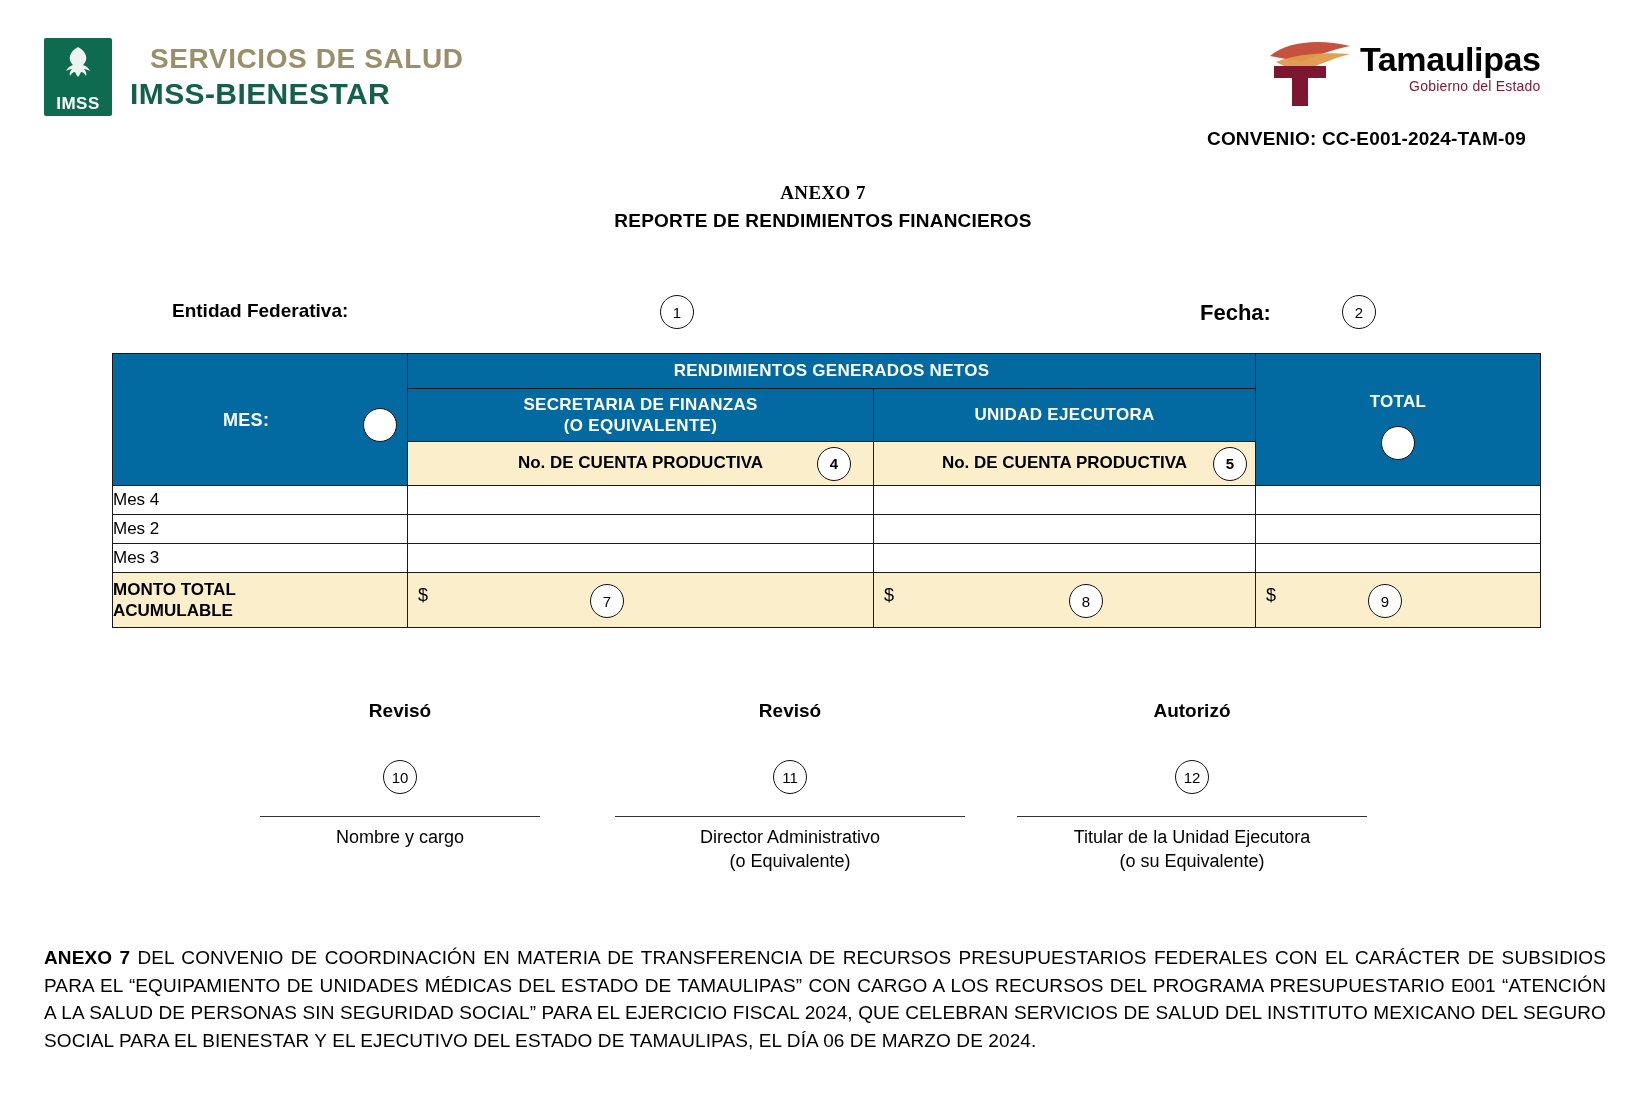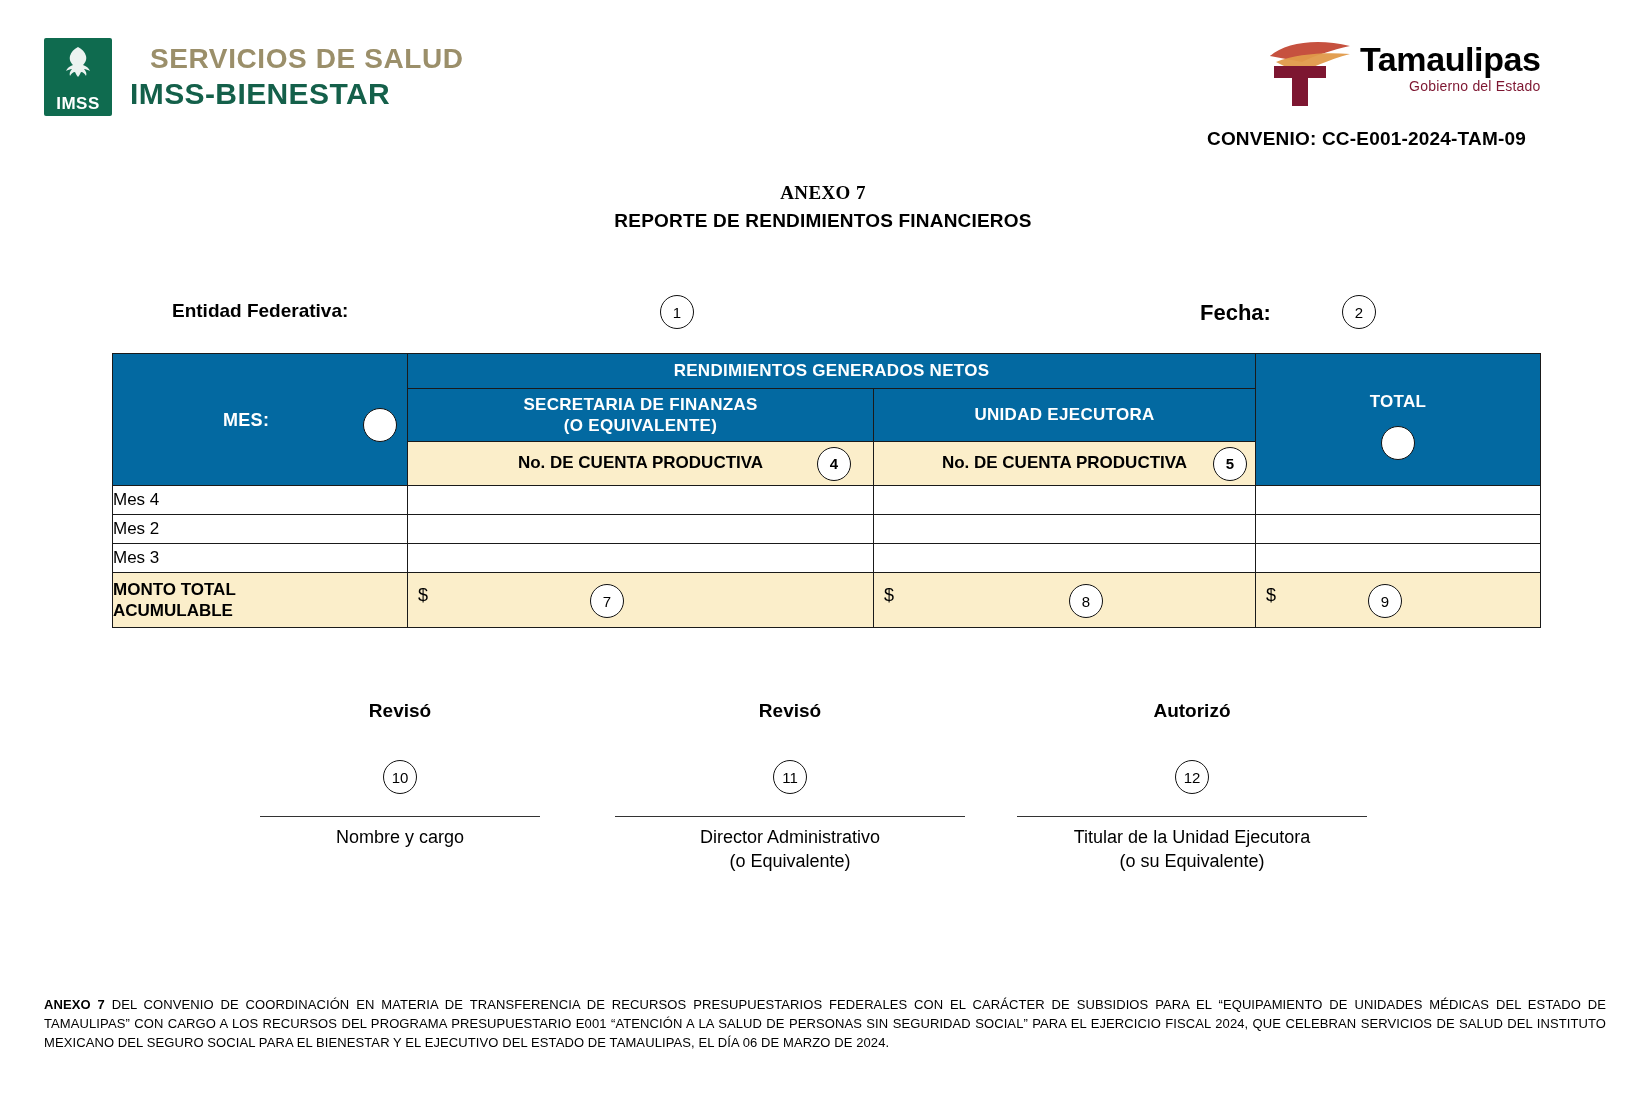--- a/index.html
+++ b/index.html
@@ -291,23 +291,23 @@
   .sign-cap {
     font-size: 18px;
     margin-top: 8px;
     line-height: 1.35;
   }
 
   
   .footer {
     position: absolute;
     left: 44px;
-    top: 996px;
+    top: 944px;
     width: 1562px;
-    font-size: 13px;
+    font-size: 19px;
     line-height: 1.45;
     text-align: justify;
     letter-spacing: 0.1px;
   }
   .footer b { font-weight: bold; }
 </style>
 </head>
 <body>
 
 <div class="header">

